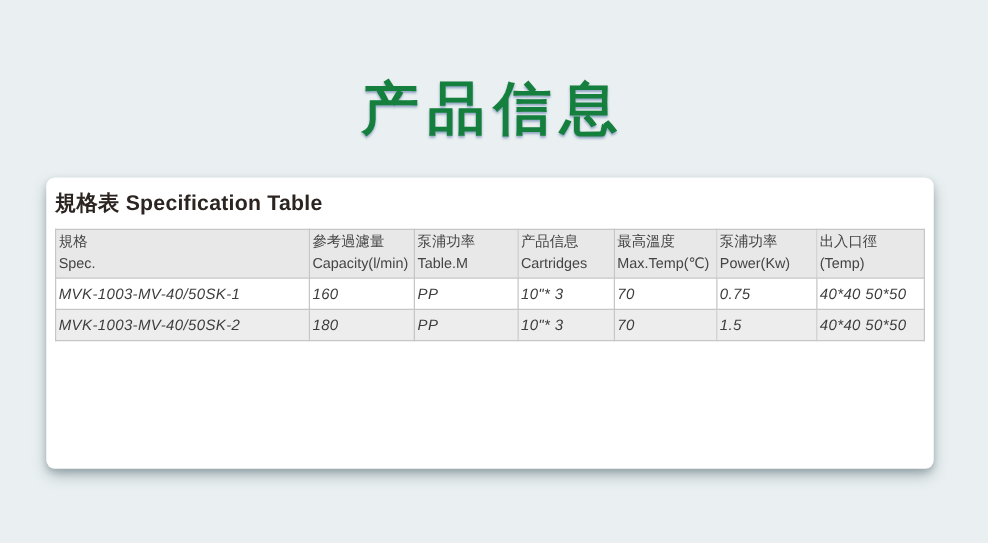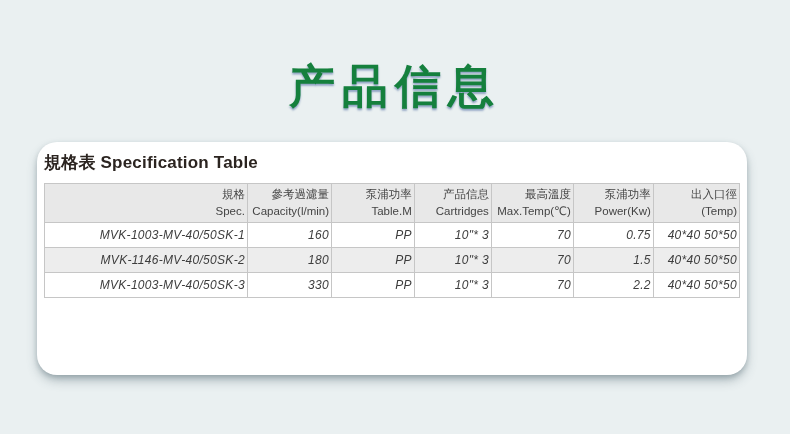--- a/index.html
+++ b/index.html
@@ -24,37 +24,37 @@
     color: #15803d;
     text-shadow: 0 2px 2px rgba(35, 70, 140, 0.45);
   }
   .card {
     position: absolute;
     left: 37px;
     top: 142px;
     width: 710px;
     height: 233px;
     background: #ffffff;
-    border-radius: 20px;
+    border-radius: 7px;
     box-shadow: 0 6px 12px -2px rgba(60, 85, 95, 0.45), 0 2px 5px rgba(60, 85, 95, 0.20);
     box-sizing: border-box;
     padding: 9px 7px 0 7px;
   }
   .card-heading {
     margin: 0 0 9px 0;
     font-size: 17px;
     font-weight: bold;
     color: #2b2420;
     letter-spacing: 0.2px;
   }
   table.spec-table {
     width: 100%;
     border-collapse: collapse;
     table-layout: fixed;
-    text-align: right;
+    text-align: left;
     color: #3d3d3d;
   }
   .spec-table th,
   .spec-table td {
     border: 1px solid #c6c6c6;
     padding: 0 2px;
     overflow: hidden;
     white-space: nowrap;
   }
   .spec-table thead th {
@@ -140,32 +140,23 @@
         <tr>
           <td>MVK-1003-MV-40/50SK-1</td>
           <td>160</td>
           <td>PP</td>
           <td>10"* 3</td>
           <td>70</td>
           <td>0.75</td>
           <td>40*40 50*50</td>
         </tr>
         <tr>
-          <td>MVK-1146-MV-40/50SK-2</td>
+          <td>MVK-1003-MV-40/50SK-2</td>
           <td>180</td>
           <td>PP</td>
           <td>10"* 3</td>
           <td>70</td>
           <td>1.5</td>
           <td>40*40 50*50</td>
         </tr>
-        <tr>
-          <td>MVK-1003-MV-40/50SK-3</td>
-          <td>330</td>
-          <td>PP</td>
-          <td>10"* 3</td>
-          <td>70</td>
-          <td>2.2</td>
-          <td>40*40 50*50</td>
-        </tr>
       </tbody>
   </table>
 </div>
 
 </body></html>

